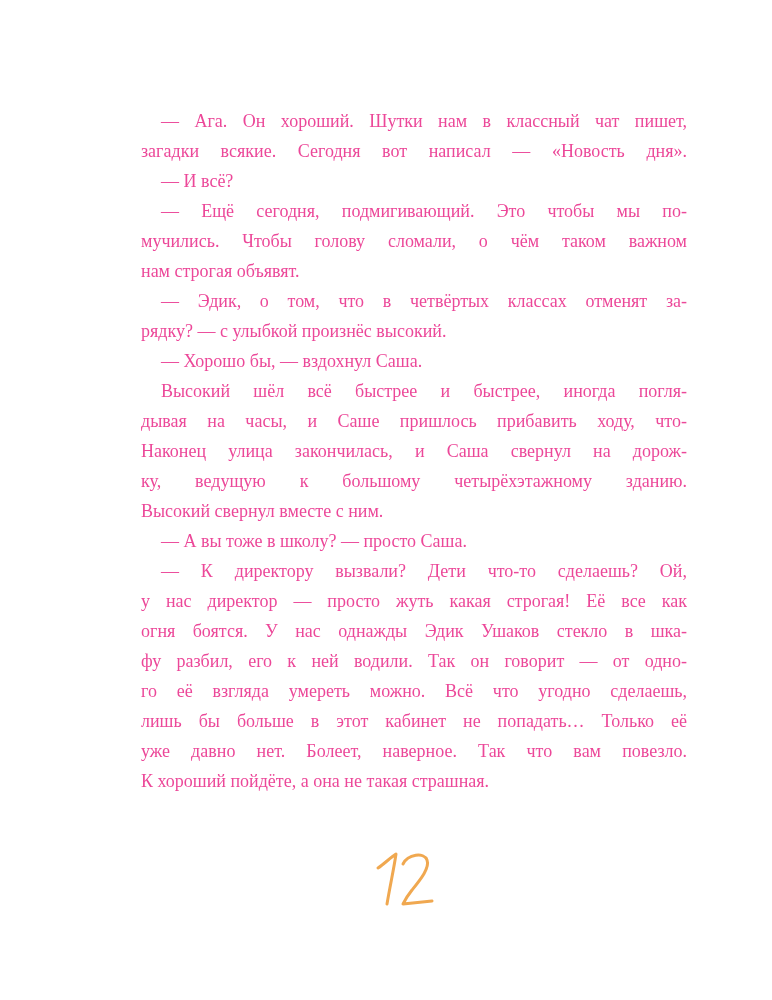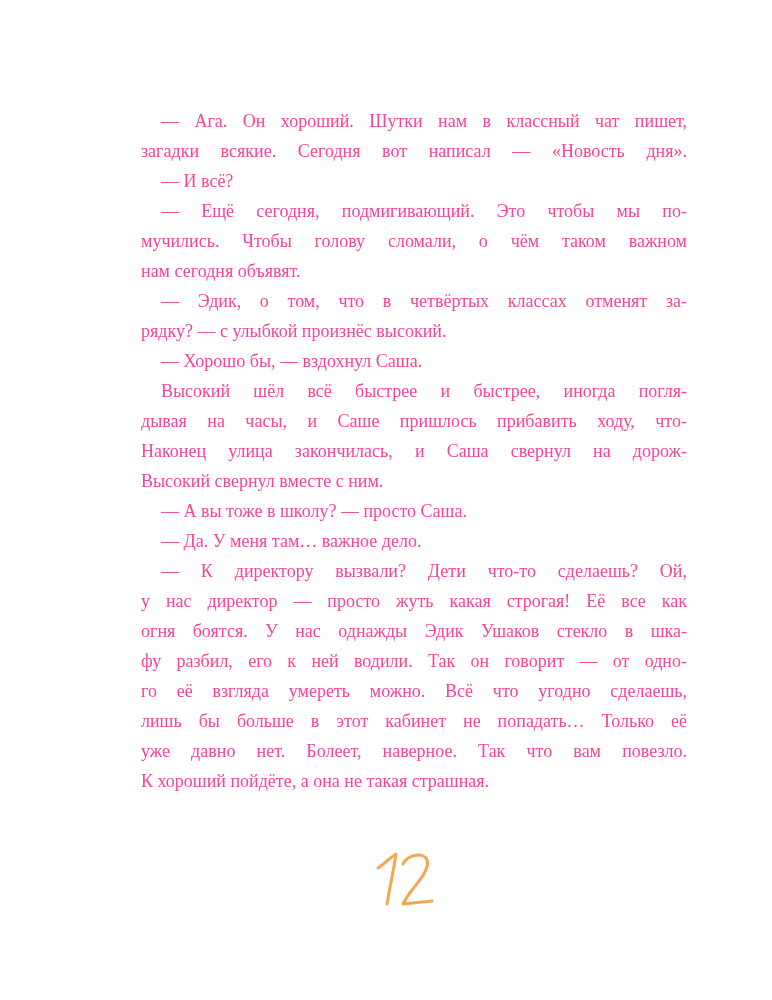--- a/index.html
+++ b/index.html
@@ -64,30 +64,30 @@
 </head>
 <body>
 
 <div class="page">
   <div class="text-column" id="text-column">
     <span class="line indent justify">— Ага. Он хороший. Шутки нам в классный чат пишет,</span>
     <span class="line justify">загадки всякие. Сегодня вот написал — «Новость дня».</span>
     <span class="line indent">— И всё?</span>
     <span class="line indent justify">— Ещё сегодня, подмигивающий. Это чтобы мы по-</span>
     <span class="line justify">мучились. Чтобы голову сломали, о чём таком важном</span>
-    <span class="line">нам сегодня объявят.</span>
+    <span class="line">нам строгая объявят.</span>
     <span class="line indent justify">— Эдик, о том, что в четвёртых классах отменят за-</span>
     <span class="line">рядку? — с улыбкой произнёс высокий.</span>
     <span class="line indent">— Хорошо бы, — вздохнул Саша.</span>
     <span class="line indent justify">Высокий шёл всё быстрее и быстрее, иногда погля-</span>
     <span class="line justify">дывая на часы, и Саше пришлось прибавить ходу, что-</span>
     <span class="line justify">Наконец улица закончилась, и Саша свернул на дорож-</span>
+    <span class="line justify">ку, ведущую к большому четырёхэтажному зданию.</span>
     <span class="line">Высокий свернул вместе с ним.</span>
     <span class="line indent">— А вы тоже в школу? — просто Саша.</span>
-    <span class="line indent">— Да. У меня там… важное дело.</span>
     <span class="line indent justify">— К директору вызвали? Дети что-то сделаешь? Ой,</span>
     <span class="line justify">у нас директор — просто жуть какая строгая! Её все как</span>
     <span class="line justify">огня боятся. У нас однажды Эдик Ушаков стекло в шка-</span>
     <span class="line justify">фу разбил, его к ней водили. Так он говорит — от одно-</span>
     <span class="line justify">го её взгляда умереть можно. Всё что угодно сделаешь,</span>
     <span class="line justify">лишь бы больше в этот кабинет не попадать… Только её</span>
     <span class="line justify">уже давно нет. Болеет, наверное. Так что вам повезло.</span>
     <span class="line">К хороший пойдёте, а она не такая страшная.</span>
   </div>
 

